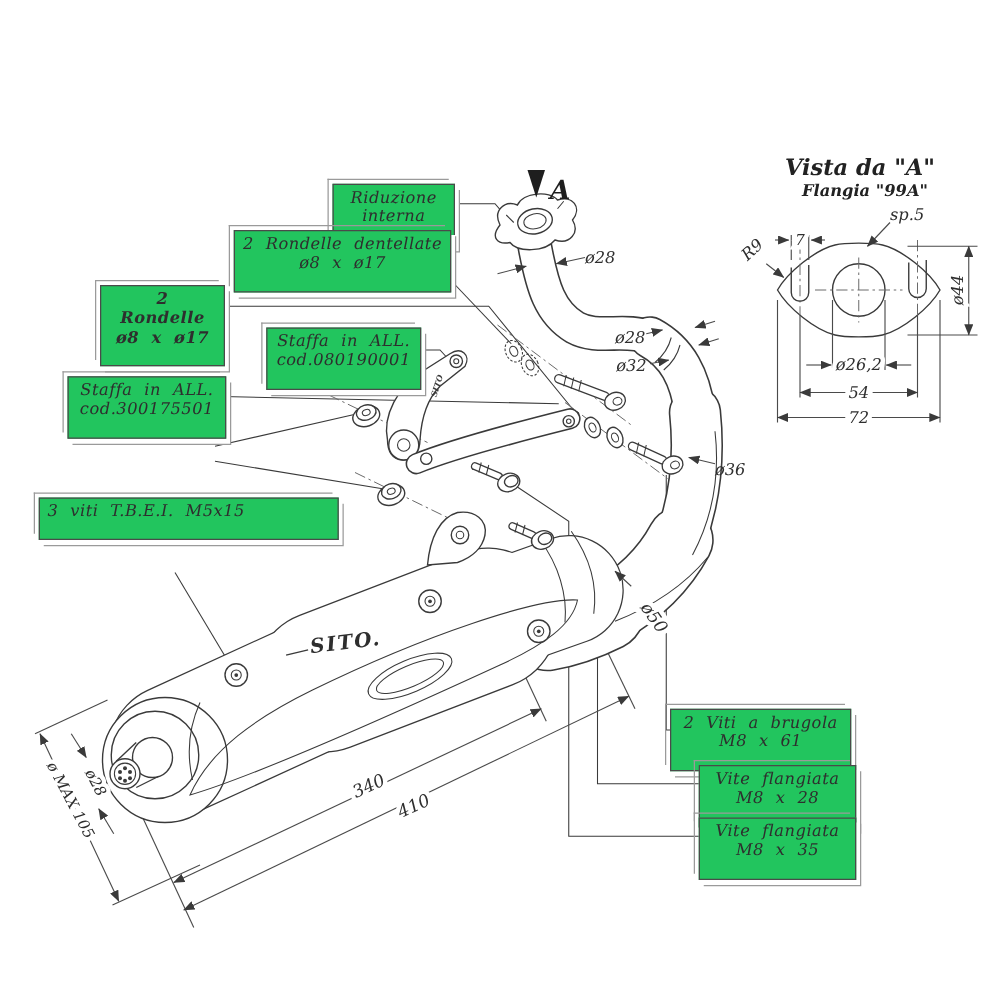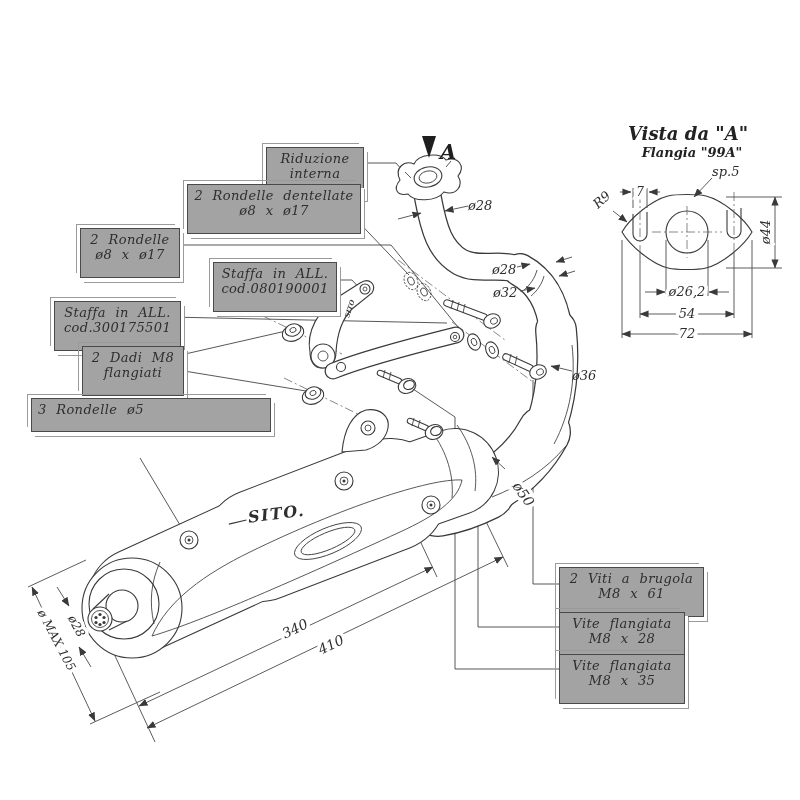--- a/index.html
+++ b/index.html
@@ -1,19 +1,19 @@
 <!DOCTYPE html>
 <html><head>
 <meta charset="utf-8">
 <style>
   html,body{margin:0;padding:0;background:#fff;}
   #stage{position:relative;width:800px;height:800px;background:#fff;overflow:hidden;
          font-family:"DejaVu Serif",serif;}
   #art{position:absolute;left:0;top:0;}
-  .co{position:absolute;border:1px solid #4a4a4a;background:#a3a3a3;color:#2e2e2e;
+  .co{position:absolute;border:1px solid #4a4a4a;background:#22c55e;color:#2e2e2e;
       font:italic 13px/1.18 "DejaVu Serif",serif;text-align:center;
       padding:3px 6px 14px;letter-spacing:.4px;word-spacing:5px;
       box-shadow:3px 4px 0 0 #fff,4px 5px 0 0 #9a9a9a;}
   .co::before{content:"";position:absolute;left:-5px;top:-5px;width:100%;height:100%;
       border-top:1px solid #9a9a9a;border-left:1px solid #9a9a9a;pointer-events:none;}
   .co.kit{text-align:left;}
   
   .ln{stroke:#3a3a3a;fill:none;stroke-width:1.1;}
   .lt{stroke:#3a3a3a;fill:none;stroke-width:.85;}
   .dim{stroke:#4a4a4a;fill:none;stroke-width:.9;}
@@ -301,40 +301,36 @@
 </svg>
 
 <div class="co" style="left:266px;top:147px;width:84px;">
   <div>Riduzione</div>
   <div>interna</div>
 </div>
 <div class="co" style="left:187px;top:184px;width:160px;">
   <div>2 Rondelle dentellate</div>
   <div>ø8 x ø17</div>
 </div>
-<div class="co" style="left:80px;top:228px;width:86px;">
+<div class="co" style="left:80px;top:228px;width:86px;font-weight:bold;">
   <div>2 Rondelle</div>
   <div>ø8 x ø17</div>
 </div>
 <div class="co" style="left:213px;top:262px;width:110px;">
   <div>Staffa in ALL.</div>
   <div>cod.080190001</div>
 </div>
 <div class="co" style="left:54px;top:301px;width:113px;">
   <div>Staffa in ALL.</div>
   <div>cod.300175501</div>
 </div>
-<div class="co" style="left:82px;top:346px;width:88px;">
-  <div>2 Dadi M8</div>
-  <div>flangiati</div>
-</div>
 <div class="co kit" style="left:31px;top:398px;width:226px;">
-  <div>3 Rondelle ø5</div>
-</div>
-<div class="co" style="left:559px;top:567px;width:131px;">
+  <div>3 viti T.B.E.I. M5x15</div>
+</div>
+<div class="co" style="left:536px;top:567px;width:131px;">
   <div>2 Viti a brugola</div>
   <div>M8 x 61</div>
 </div>
 <div class="co" style="left:559px;top:612px;width:112px;">
   <div>Vite flangiata</div>
   <div>M8 x 28</div>
 </div>
 <div class="co" style="left:559px;top:654px;width:112px;">
   <div>Vite flangiata</div>
   <div>M8 x 35</div>

